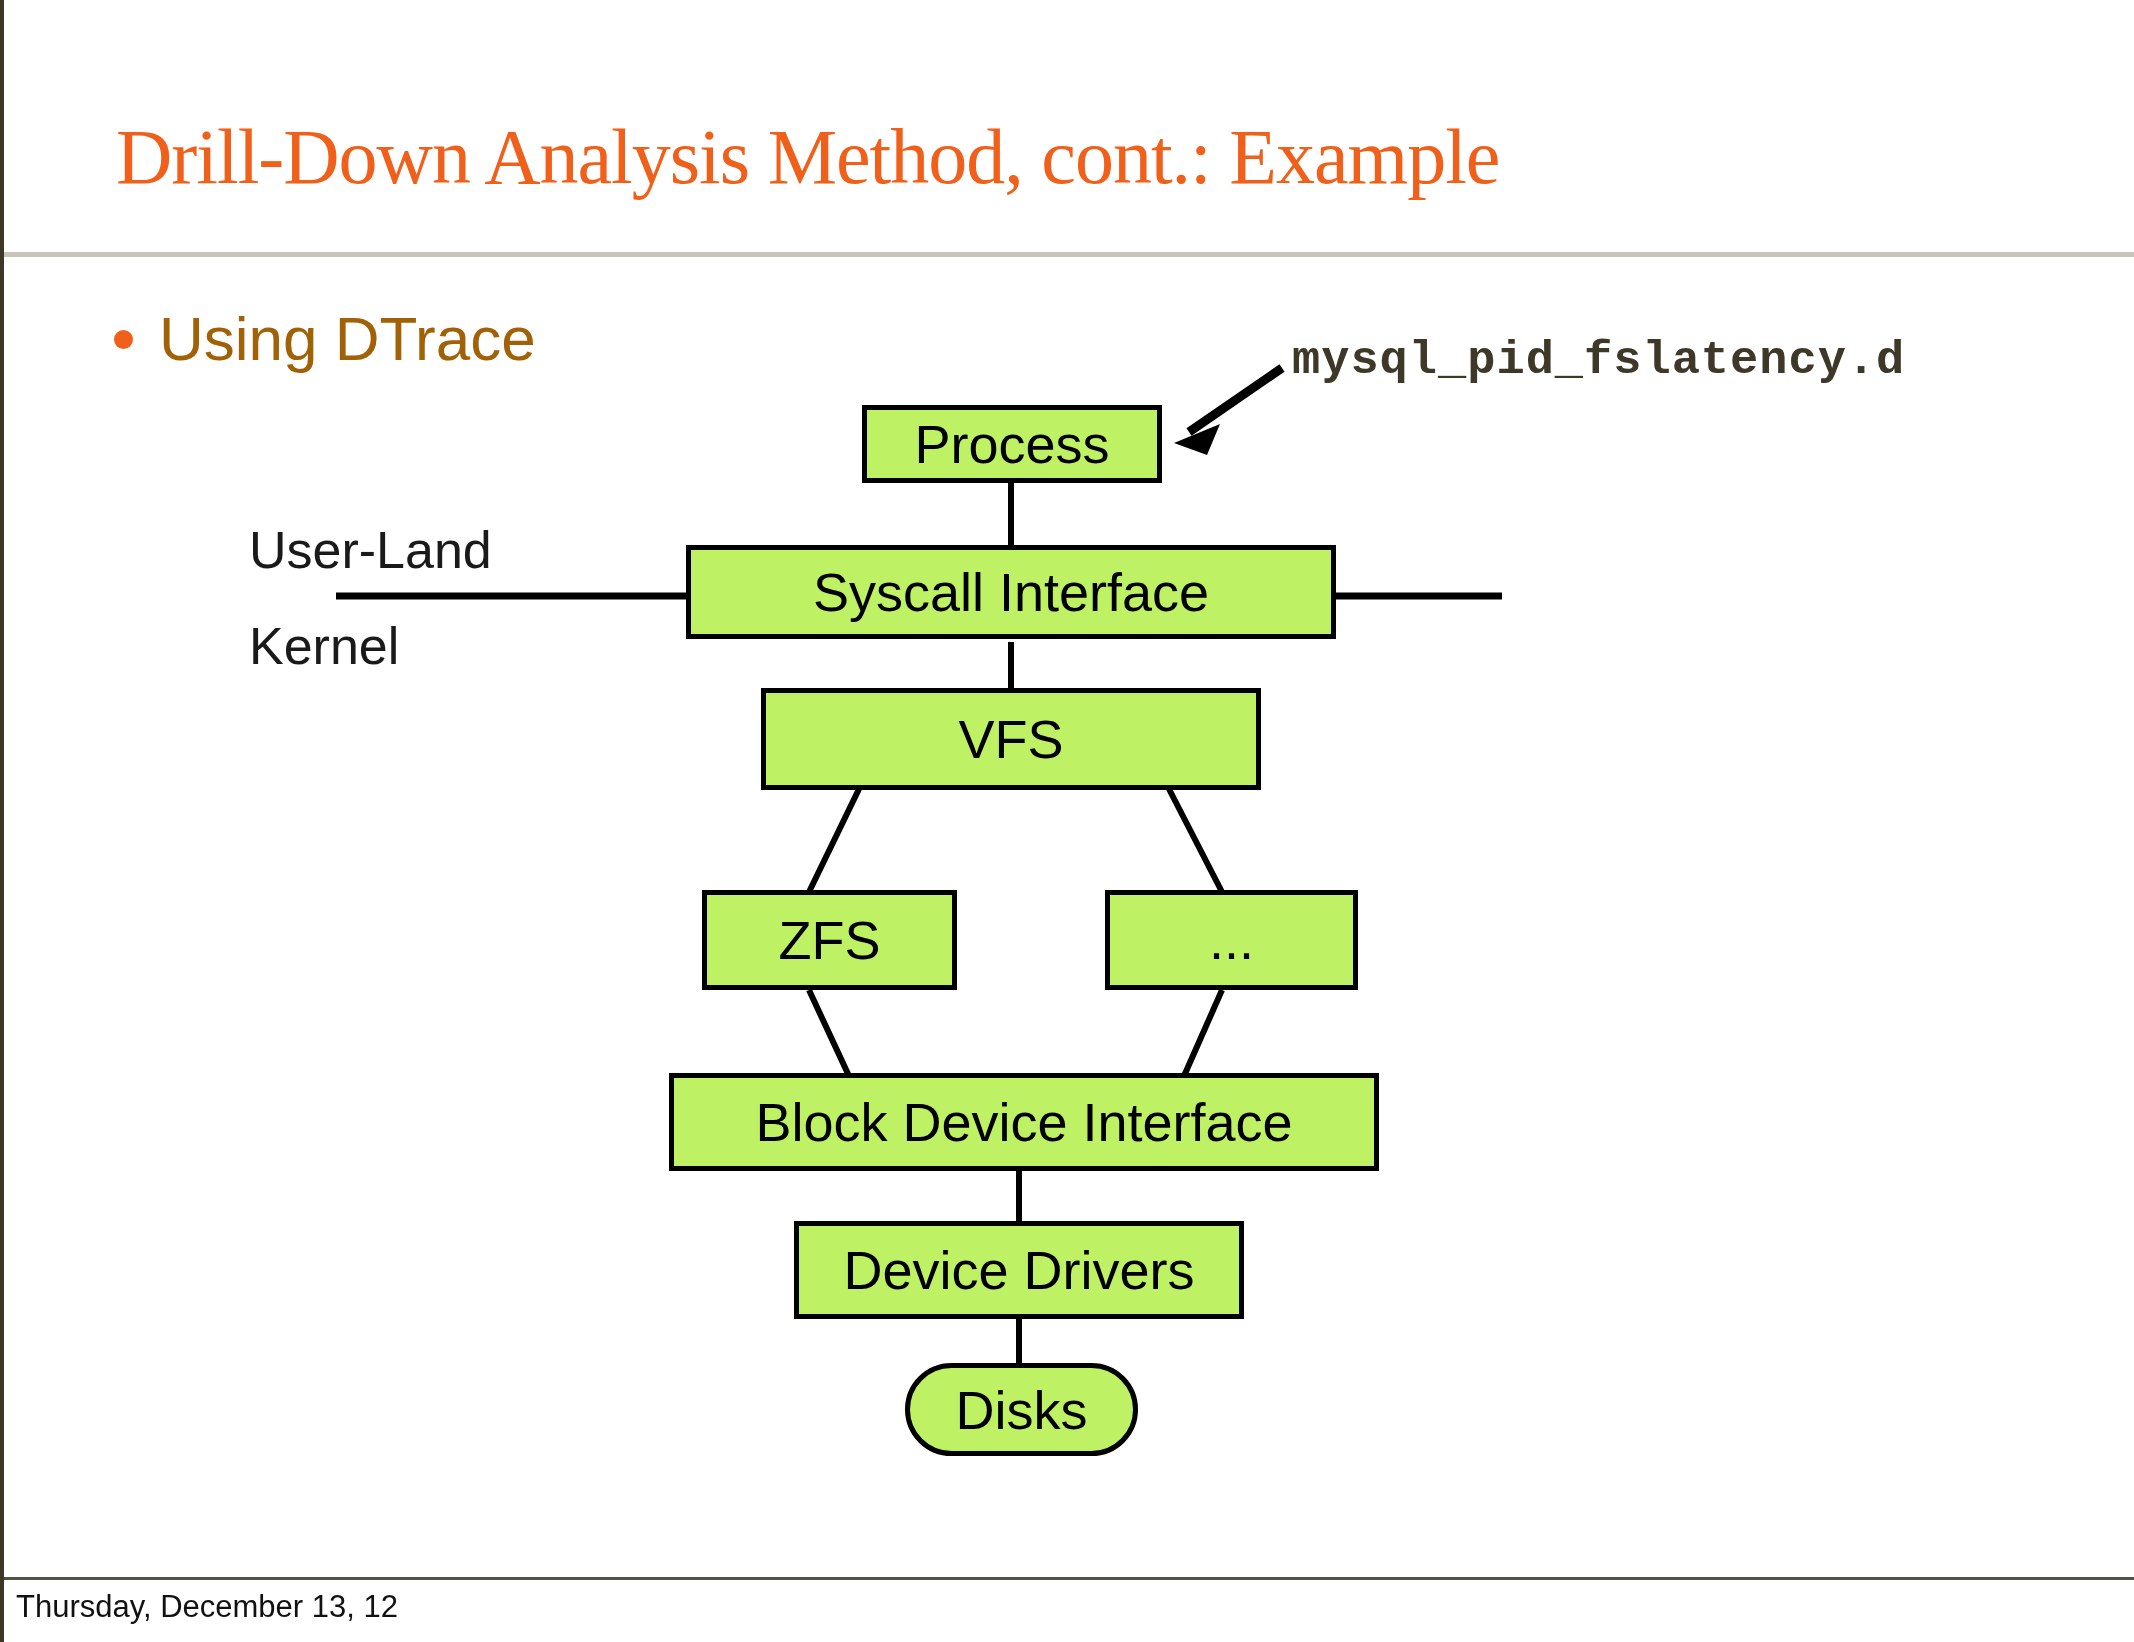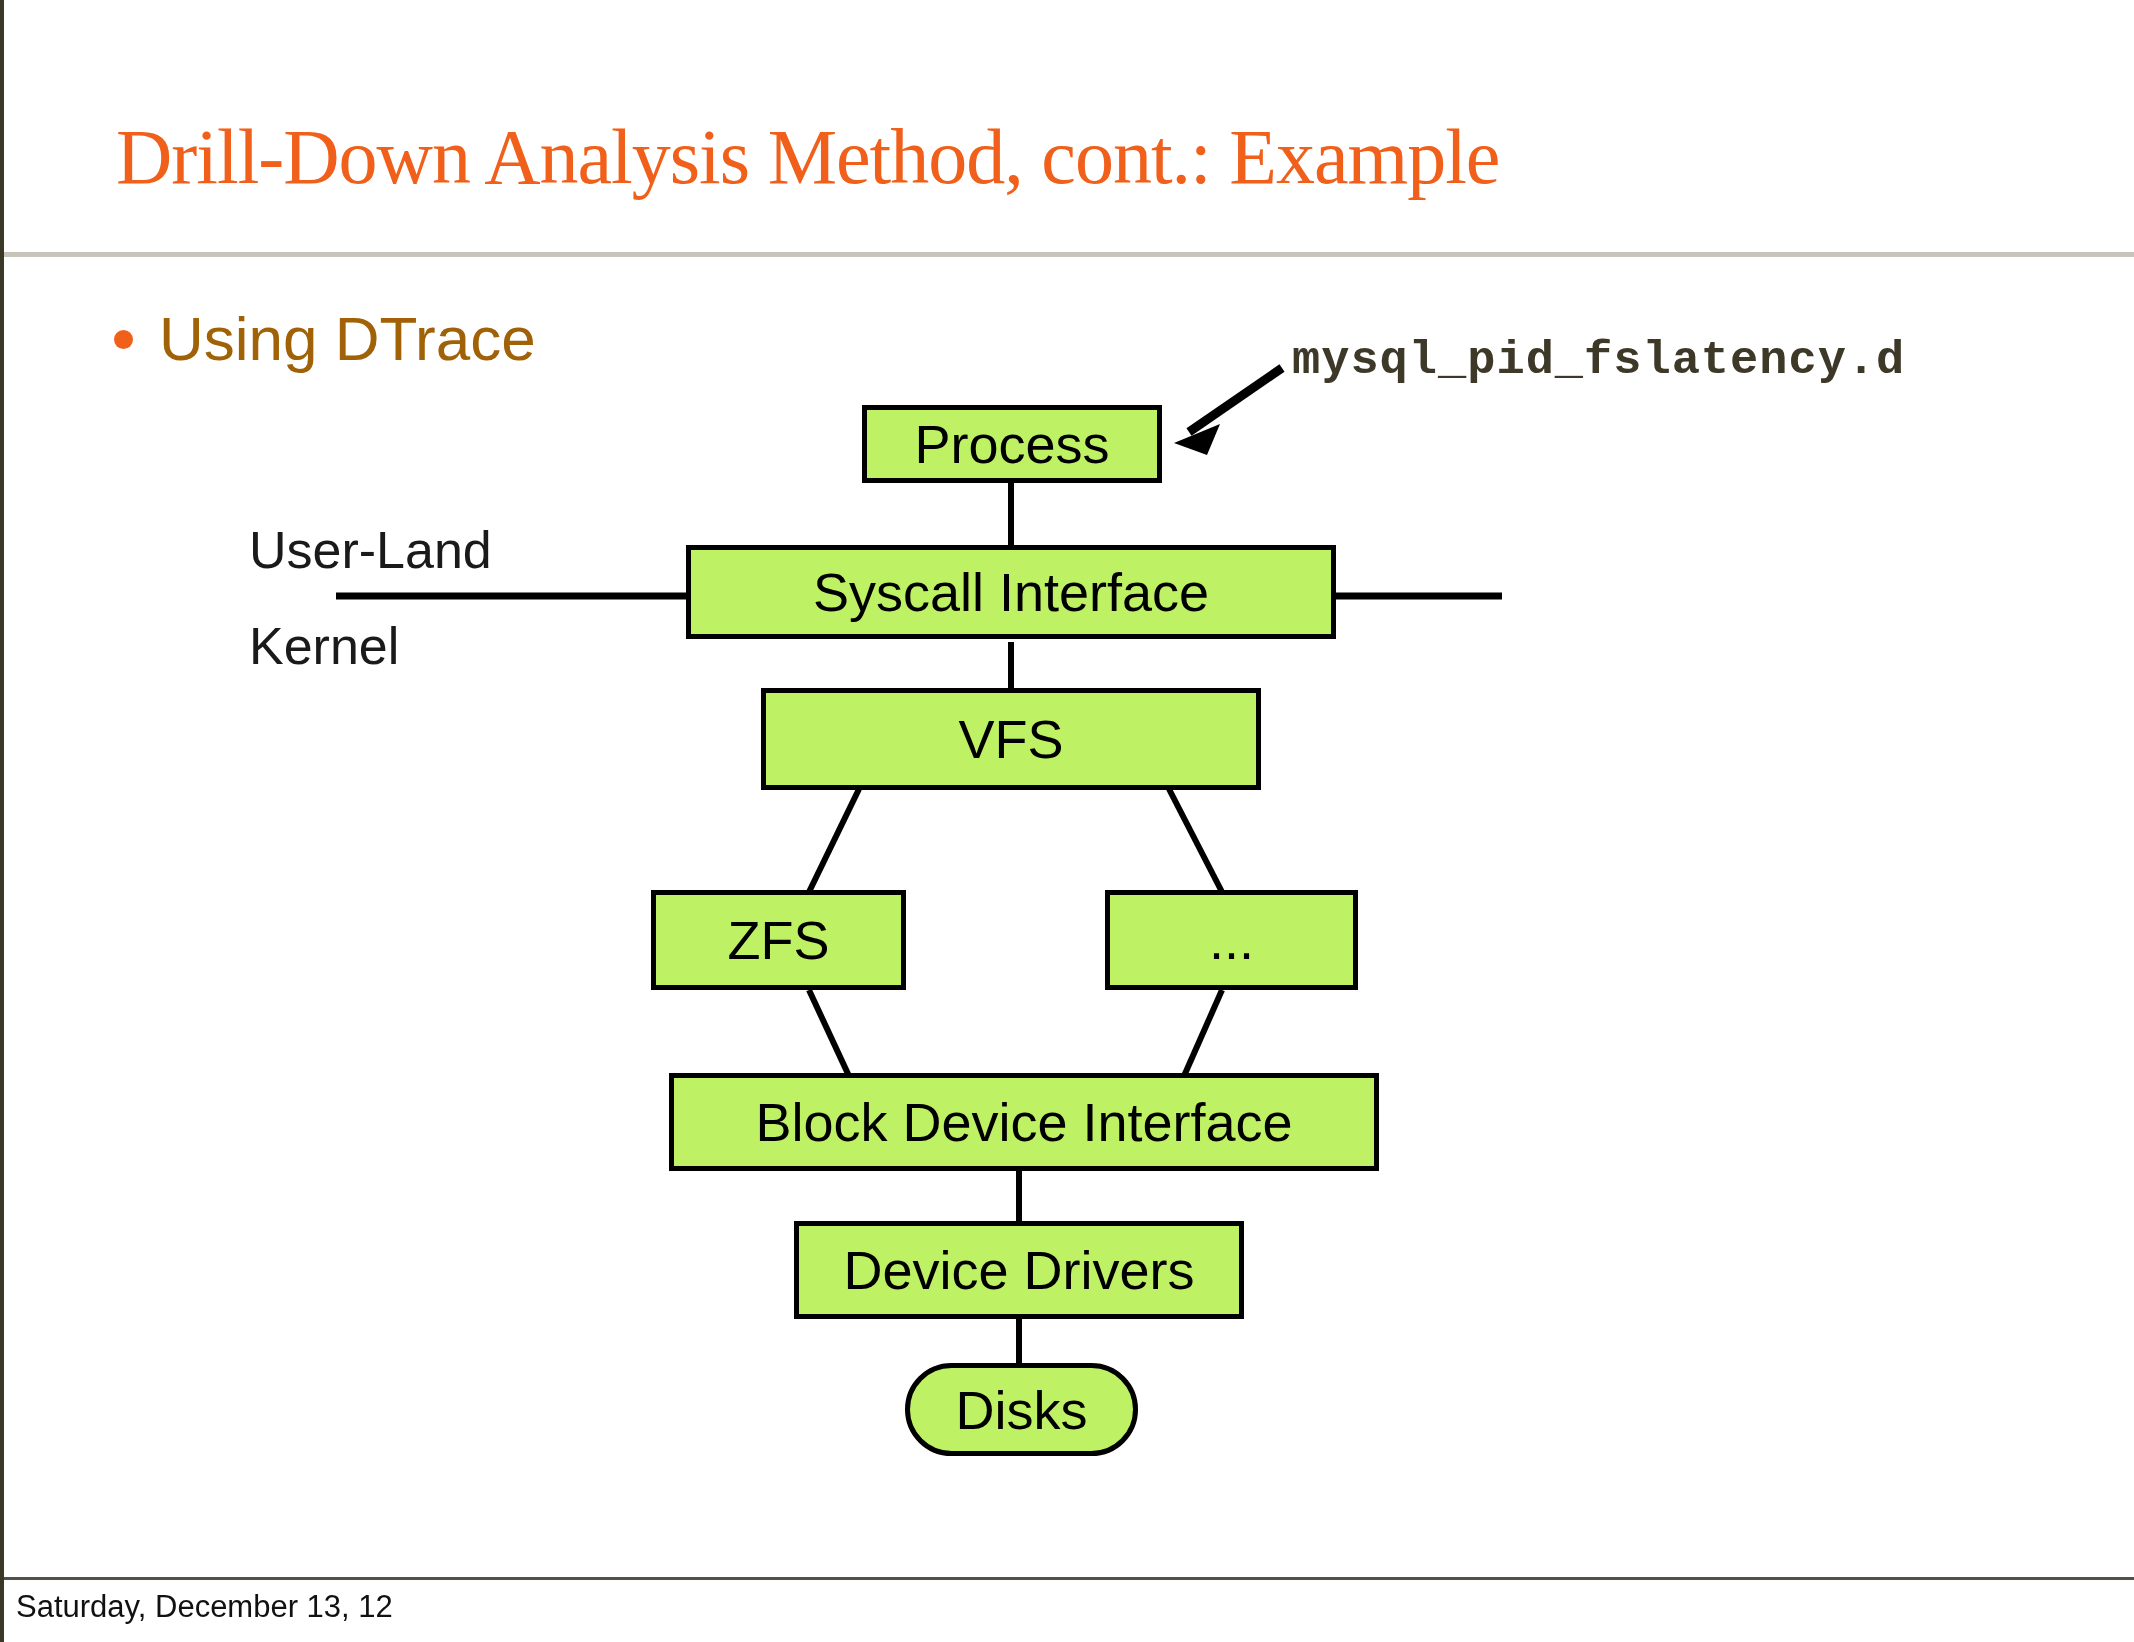--- a/index.html
+++ b/index.html
@@ -188,36 +188,36 @@
   </div>
 
   <div class="node" style="left:682px; top:545px; width:650px; height:94px;">
     <span>Syscall Interface</span>
   </div>
 
   <div class="node" style="left:757px; top:688px; width:500px; height:102px;">
     <span>VFS</span>
   </div>
 
-  <div class="node" style="left:647px; top:890px; width:255px; height:100px;">
+  <div class="node" style="left:698px; top:890px; width:255px; height:100px;">
     <span>ZFS</span>
   </div>
 
   <div class="node" style="left:1101px; top:890px; width:253px; height:100px;">
     <span>...</span>
   </div>
 
   <div class="node" style="left:665px; top:1073px; width:710px; height:98px;">
     <span>Block Device Interface</span>
   </div>
 
   <div class="node" style="left:790px; top:1221px; width:450px; height:98px;">
     <span>Device Drivers</span>
   </div>
 
   <div class="node rounded" style="left:901px; top:1363px; width:233px; height:93px;">
     <span>Disks</span>
   </div>
 
   <div id="footer-rule"></div>
-  <div id="footer-text">Saturday, December 13, 12</div>
+  <div id="footer-text">Thursday, December 13, 12</div>
 
 </div>
 
 </body></html>

